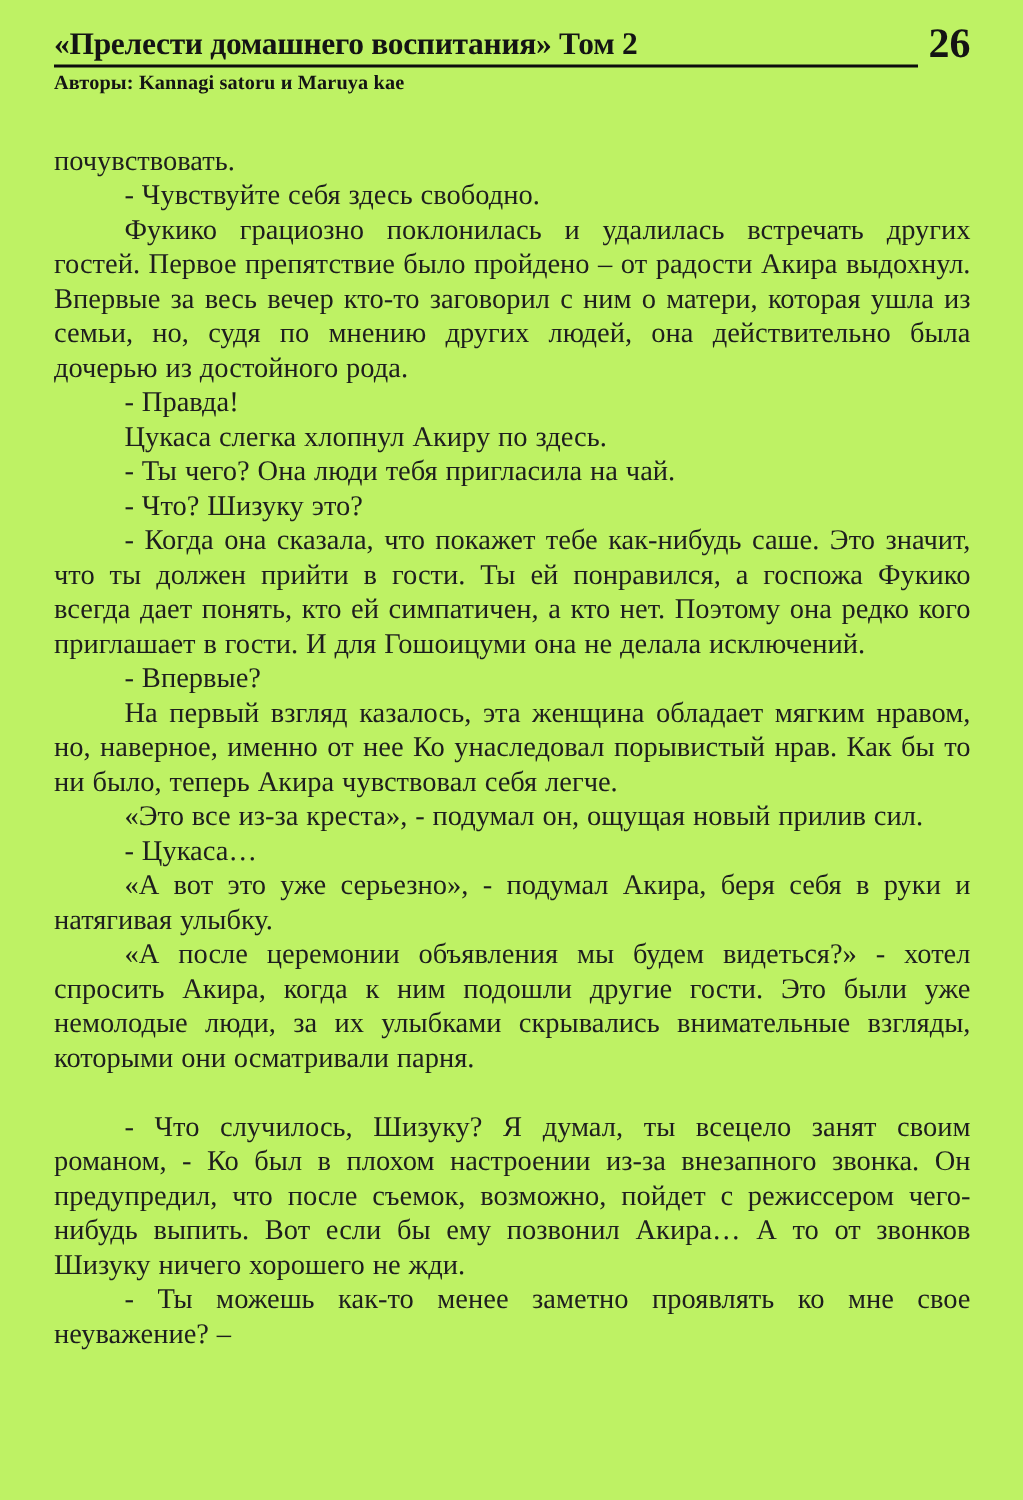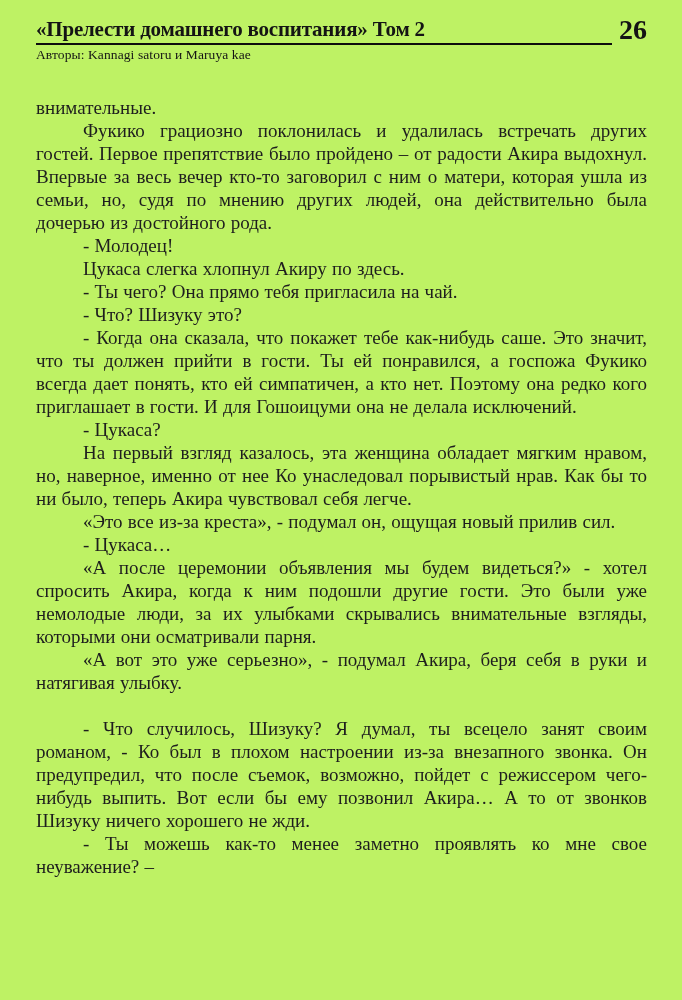--- a/index.html
+++ b/index.html
@@ -38,21 +38,21 @@
   .page-num {
     font-size: 28px;
     font-weight: bold;
     color: #141414;
     padding-left: 7px;
     line-height: 1;
     padding-bottom: 1px;
   }
   .authors-line {
     font-size: 13.5px;
-    font-weight: normal;
+    font-weight: bold;
     color: #141414;
     margin-top: 2px;
     letter-spacing: 0.1px;
   }
   
   .page-body {
     margin-top: 33px;
   }
   .para {
     font-size: 19px;
@@ -73,30 +73,31 @@
     <div class="title-wrap">
       <span class="doc-title">«Прелести домашнего воспитания» Том 2</span>
     </div>
     <span class="page-num">26</span>
   </div>
 
   <div class="authors-line">Авторы: Kannagi satoru и Maruya kae</div>
 
   <div class="page-body">
 
-  <p class="para">внимательные.</p>
+  <p class="para">почувствовать.</p>
+      <p class="para indent">- Чувствуйте себя здесь свободно.</p>
       <p class="para indent">Фукико грациозно поклонилась и удалилась встречать других гостей. Первое препятствие было пройдено – от радости Акира выдохнул. Впервые за весь вечер кто-то заговорил с ним о матери, которая ушла из семьи, но, судя по мнению других людей, она действительно была дочерью из достойного рода.</p>
-      <p class="para indent">- Молодец!</p>
+      <p class="para indent">- Правда!</p>
       <p class="para indent">Цукаса слегка хлопнул Акиру по здесь.</p>
-      <p class="para indent">- Ты чего? Она прямо тебя пригласила на чай.</p>
+      <p class="para indent">- Ты чего? Она люди тебя пригласила на чай.</p>
       <p class="para indent">- Что? Шизуку это?</p>
       <p class="para indent">- Когда она сказала, что покажет тебе как-нибудь саше. Это значит, что ты должен прийти в гости. Ты ей понравился, а госпожа Фукико всегда дает понять, кто ей симпатичен, а кто нет. Поэтому она редко кого приглашает в гости. И для Гошоицуми она не делала исключений.</p>
-      <p class="para indent">- Цукаса?</p>
+      <p class="para indent">- Впервые?</p>
       <p class="para indent">На первый взгляд казалось, эта женщина обладает мягким нравом, но, наверное, именно от нее Ко унаследовал порывистый нрав. Как бы то ни было, теперь Акира чувствовал себя легче.</p>
       <p class="para indent">«Это все из-за креста», - подумал он, ощущая новый прилив сил.</p>
       <p class="para indent">- Цукаса…</p>
+      <p class="para indent">«А вот это уже серьезно», - подумал Акира, беря себя в руки и натягивая улыбку.</p>
       <p class="para indent">«А после церемонии объявления мы будем видеться?» - хотел спросить Акира, когда к ним подошли другие гости.  Это были уже немолодые люди, за их улыбками скрывались внимательные взгляды, которыми они осматривали парня.</p>
-      <p class="para indent">«А вот это уже серьезно», - подумал Акира, беря себя в руки и натягивая улыбку.</p>
       <p class="para indent space-before">- Что случилось, Шизуку? Я думал, ты всецело занят своим романом, - Ко был в плохом настроении из-за внезапного звонка. Он предупредил, что после съемок, возможно, пойдет с режиссером чего-нибудь выпить. Вот если бы ему позвонил Акира… А то от звонков Шизуку ничего хорошего не жди.</p>
       <p class="para indent">- Ты можешь как-то менее заметно проявлять ко мне свое неуважение? –</p>
     </div>
 
 </div>
 
 </body></html>

